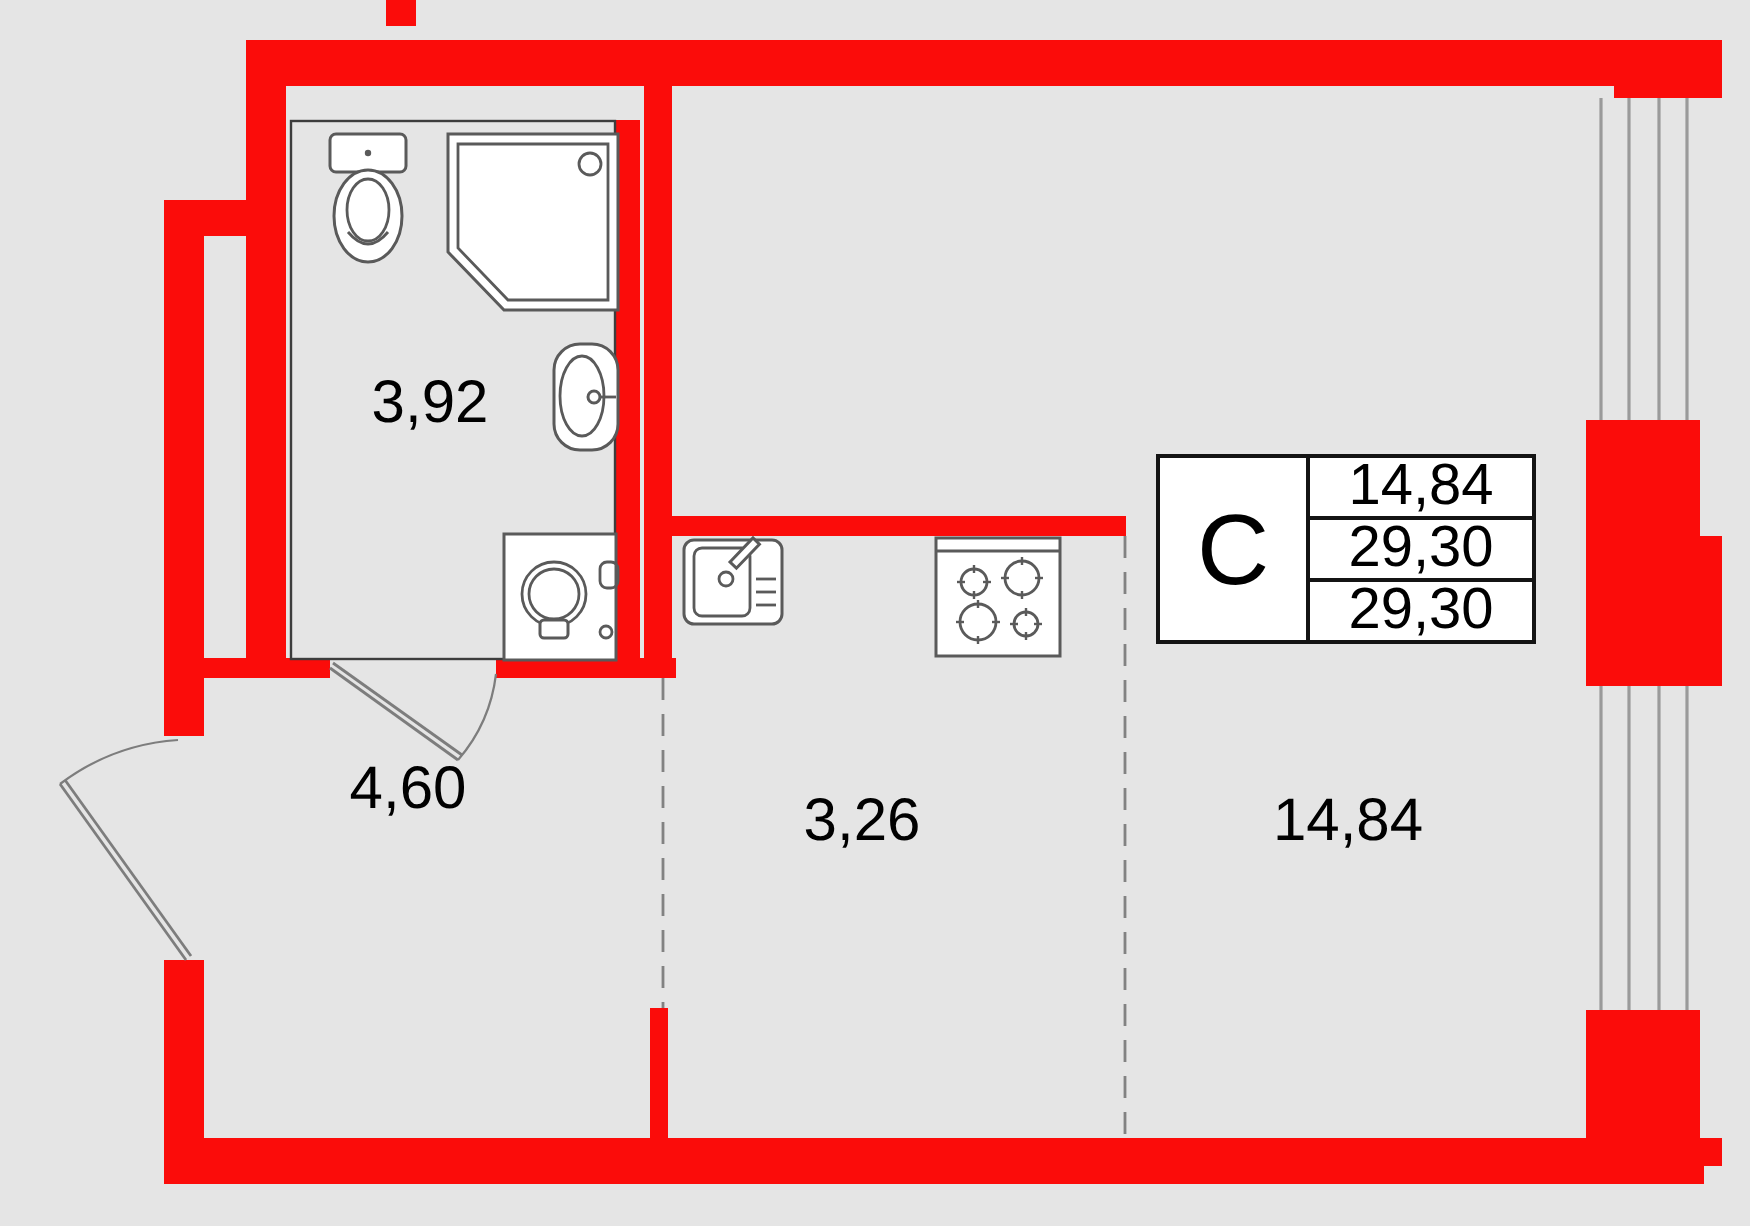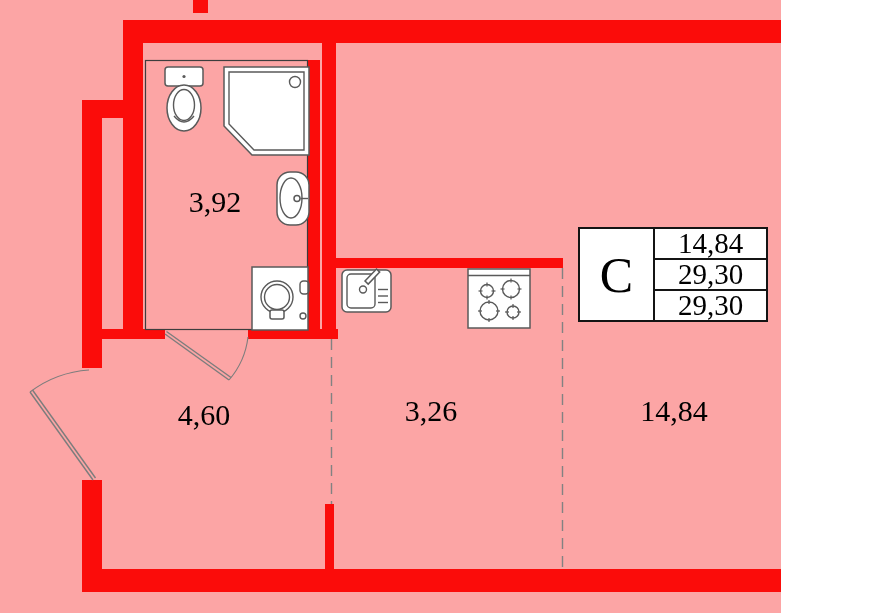--- a/index.html
+++ b/index.html
@@ -1,17 +1,17 @@
 <!DOCTYPE html>
 <html style="--wall-red: #fb0c0a; --fixture-gray: #5a5a5a; --dash-gray: #828282; --window-gray: #9a9a9a; --door-gray: #7d7d7d; --text-black: #000000;"><head>
 <meta charset="utf-8">
 <style>
   html,body{margin:0;padding:0;background:#fff;}
-  #stage{position:relative;width:781px;height:613px;background:#fca5a5;overflow:hidden;
-         font-family:Liberation Serif, serif;color:var(--text-black,#000);}
+  #stage{position:relative;width:875px;height:613px;background:#e5e5e5;overflow:hidden;
+         font-family:Liberation Sans, sans-serif;color:var(--text-black,#000);}
   .wall{position:absolute;background:var(--wall-red,#fb0c0a);}
   #fixtures{position:absolute;left:0;top:0;width:881px;height:613px;}
   svg .fx {stroke:var(--fixture-gray,#5a5a5a);stroke-width:1.5;fill:#fff;}
   svg .fxn{stroke:var(--fixture-gray,#5a5a5a);stroke-width:1.4;fill:none;}
   svg .fxd{fill:var(--fixture-gray,#5a5a5a);stroke:none;}
   svg .tick{stroke:var(--fixture-gray,#5a5a5a);stroke-width:1.2;fill:none;}
   svg .win {stroke:var(--window-gray,#9a9a9a);stroke-width:1.6;}
   svg .dash{stroke:var(--dash-gray,#828282);stroke-width:1.4;stroke-dasharray:11 7;}
   svg .door{stroke:var(--door-gray,#7d7d7d);stroke-width:1.4;}
   svg .arc {stroke:var(--door-gray,#7d7d7d);stroke-width:1.1;fill:none;}
@@ -150,21 +150,21 @@
         <circle class="fxn" cx="513" cy="312" r="6"></circle>
         <line class="tick" x1="505" y1="312" x2="509" y2="312"></line>
         <line class="tick" x1="517" y1="312" x2="521" y2="312"></line>
         <line class="tick" x1="513" y1="304" x2="513" y2="308"></line>
         <line class="tick" x1="513" y1="316" x2="513" y2="320"></line>
       </g>
     </g>
   </svg>
 
   <div class="room-label" style="left:215px;top:202px">3,92</div>
-  <div class="room-label" style="left:204px;top:415px">4,60</div>
+  <div class="room-label" style="left:204px;top:395px">4,60</div>
   <div class="room-label" style="left:431px;top:411px">3,26</div>
   <div class="room-label" style="left:674px;top:411px">14,84</div>
 
   <div class="info-table">
     <div class="info-type">C</div>
     <div class="info-rows">
       <div class="info-row">14,84</div>
       <div class="info-row">29,30</div>
       <div class="info-row">29,30</div>
     </div>

